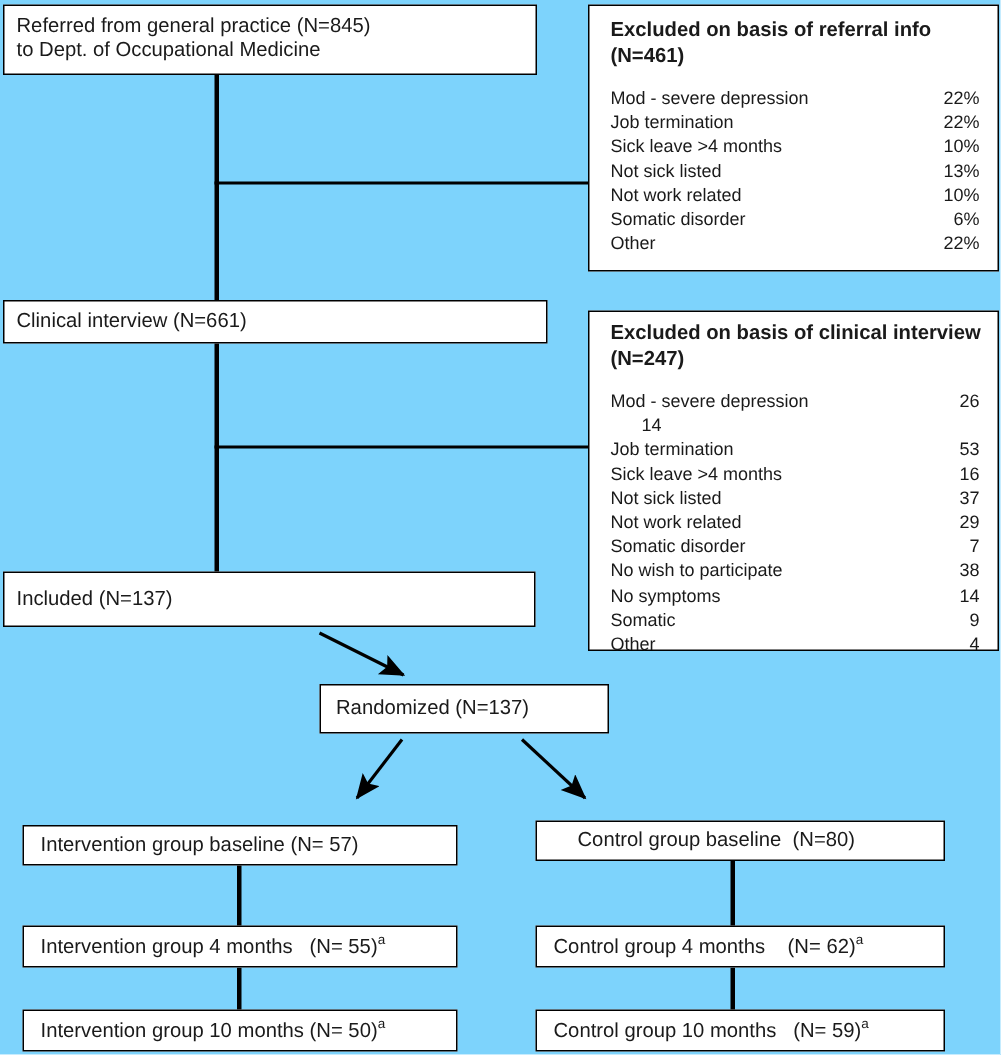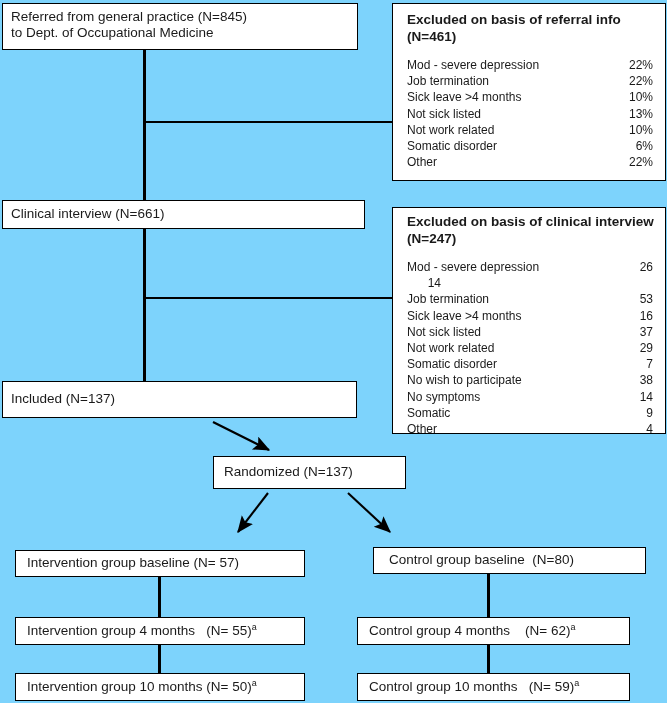--- a/index.html
+++ b/index.html
@@ -224,21 +224,21 @@
   </div>
 
   <div class="box" style="left:15px; top:617px; width:290px; height:28px; padding-top:5px; padding-left:11px;">
     <span class="nowrap"><span>Intervention group 4 months   (N= 55)</span><sup class="mark">a</sup></span>
   </div>
 
   <div class="box" style="left:15px; top:673px; width:290px; height:28px; padding-top:5px; padding-left:11px;">
     <span class="nowrap"><span>Intervention group 10 months (N= 50)</span><sup class="mark">a</sup></span>
   </div>
 
-  <div class="box" style="left:373px; top:547px; width:273px; height:27px; padding-top:4px; padding-left:15px;">
+  <div class="box" style="left:357px; top:547px; width:273px; height:27px; padding-top:4px; padding-left:27px;">
     <span class="line">Control group baseline  (N=80)</span>
   </div>
 
   <div class="box" style="left:357px; top:617px; width:273px; height:28px; padding-top:5px; padding-left:11px;">
     <span class="nowrap"><span>Control group 4 months    (N= 62)</span><sup class="mark">a</sup></span>
   </div>
 
   <div class="box" style="left:357px; top:673px; width:273px; height:28px; padding-top:5px; padding-left:11px;">
     <span class="nowrap"><span>Control group 10 months   (N= 59)</span><sup class="mark">a</sup></span>
   </div>

